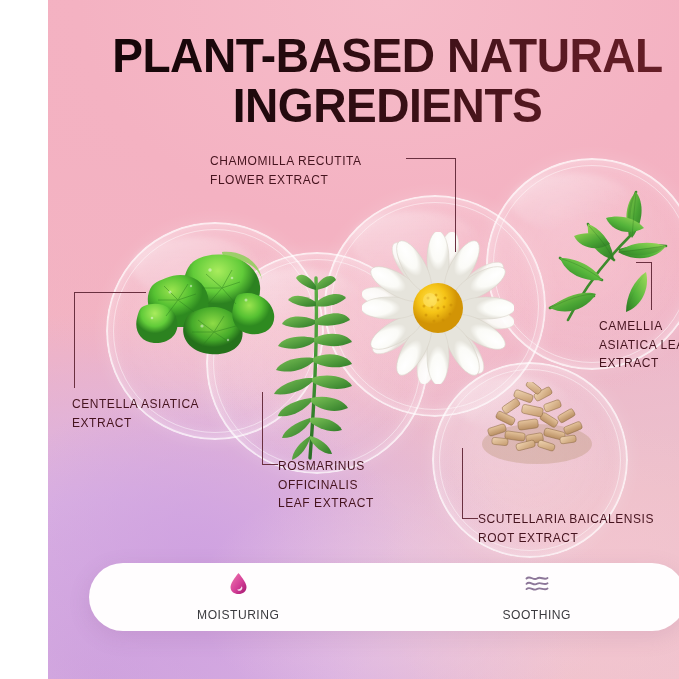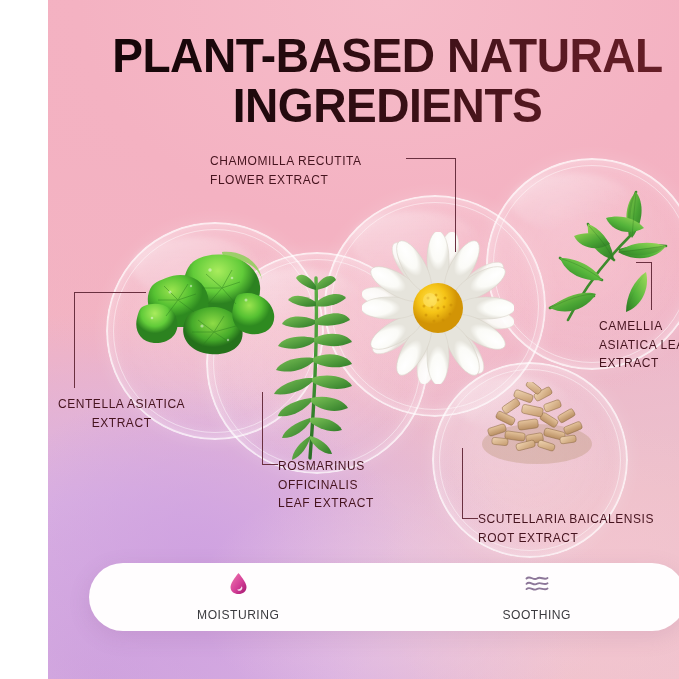--- a/index.html
+++ b/index.html
@@ -118,21 +118,21 @@
   }
   .lead span {
     position: absolute;
     background: #6a3040;
     display: block;
   }
   .lead .h { height: 1.2px; }
   .lead .v { width: 1.2px; }
 
   #label-chamomilla { left: 162px; top: 152px; }
-  #label-centella   { left: 10px;  top: 395px; text-align: center; }
+  #label-centella   { left: 24px;  top: 395px; }
   #label-rosmarinus { left: 230px; top: 457px; }
   #label-scutellaria{ left: 430px; top: 510px; }
   #label-camellia   { left: 551px; top: 317px; }
 
   
   #benefits-bar {
     position: absolute;
     left: 41px;
     top: 563px;
     width: 597px;

